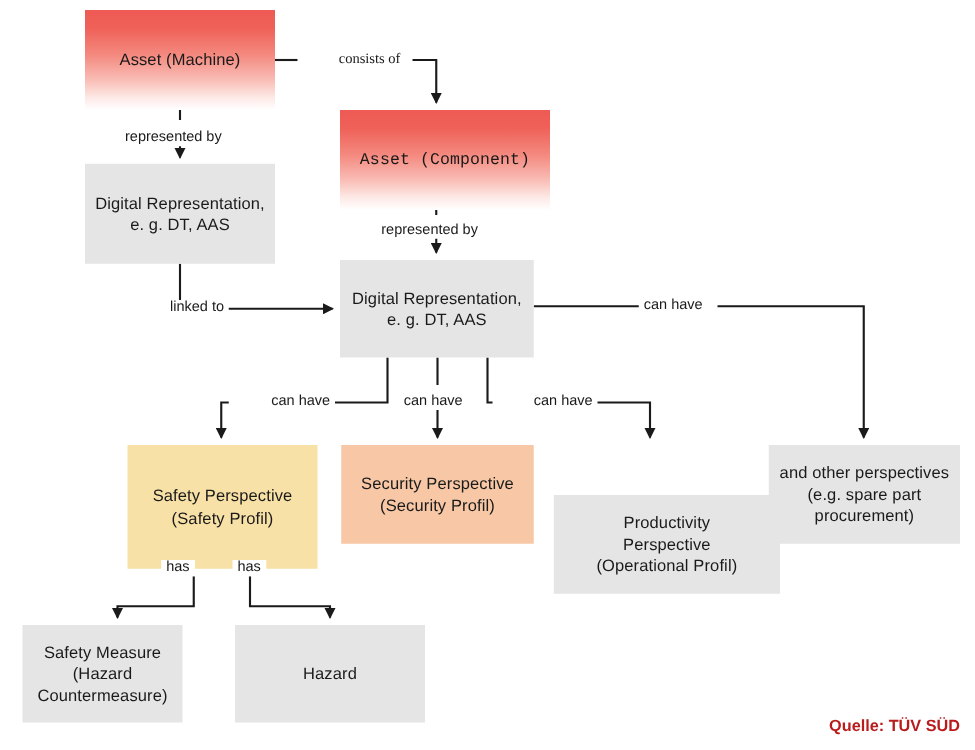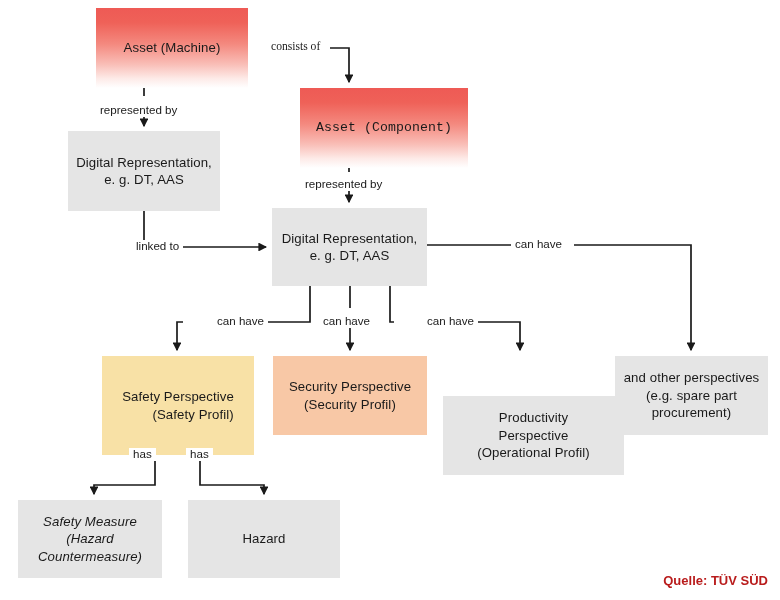--- a/index.html
+++ b/index.html
@@ -32,21 +32,20 @@
     text-align: center;
     box-sizing: border-box;
     font-size: 13.2px;
     line-height: 1.32;
     color: #1a1a1a;
     letter-spacing: 0.1px;
     padding: 2px 6px;
   }
   .node-asset {
     background-image: linear-gradient(to bottom, #ee5a55 0%, #ef6158 18%, #f4897f 45%, #f9bdb6 70%, #fdeae7 88%, #ffffff 100%);
-    margin-left: 28px;
   }
   .node-grey   { background: #e5e5e5; }
   .node-yellow { background: #f8e1a6; }
   .node-peach  { background: #f8c8a6; }
 
   .edge-label {
     position: absolute;
     font-size: 11.6px;
     color: #1a1a1a;
     background: #ffffff;
@@ -115,33 +114,33 @@
     </div>
   <div class="node node-asset" style="left:272px; top:88px;  width:168px; height:80px;font-family:Liberation Mono, monospace;">
       <span>Asset (Component)</span>
     </div>
   <div class="node node-grey" style="left:68px;  top:131px; width:152px; height:80px;">
       <span>Digital Representation,<br>e. g. DT, AAS</span>
     </div>
   <div class="node node-grey" style="left:272px; top:208px; width:155px; height:78px;">
       <span>Digital Representation,<br>e. g. DT, AAS</span>
     </div>
-  <div class="node node-yellow" style="left:102px; top:356px; width:152px; height:99px;text-align:right;">
+  <div class="node node-yellow" style="left:102px; top:356px; width:152px; height:99px;">
       <span>Safety Perspective<br>(Safety Profil)</span>
     </div>
   <div class="node node-peach" style="left:273px; top:356px; width:154px; height:79px;">
       <span>Security Perspective<br>(Security Profil)</span>
     </div>
   <div class="node node-grey" style="left:443px; top:352px; width:181px; height:79px;margin-top:44px;">
       <span>Productivity<br>Perspective<br>(Operational Profil)</span>
     </div>
   <div class="node node-grey" style="left:615px; top:356px; width:153px; height:79px;">
       <span>and other perspectives<br>(e.g. spare part<br>procurement)</span>
     </div>
-  <div class="node node-grey" style="left:18px;  top:500px; width:144px; height:78px;font-style:italic;">
+  <div class="node node-grey" style="left:18px;  top:500px; width:128px; height:78px;">
       <span>Safety Measure<br>(Hazard<br>Countermeasure)</span>
     </div>
   <div class="node node-grey" style="left:188px; top:500px; width:152px; height:78px;">
       <span>Hazard</span>
     </div>
 
   <div class="edge-label" style="left:267px; top:41px;font-family:Liberation Serif, serif;"><span>consists of</span></div>
   <div class="edge-label" style="left:96px;  top:104px;"><span>represented by</span></div>
   <div class="edge-label" style="left:301px; top:178px;"><span>represented by</span></div>
   <div class="edge-label" style="left:132px; top:240px;"><span>linked to</span></div>

